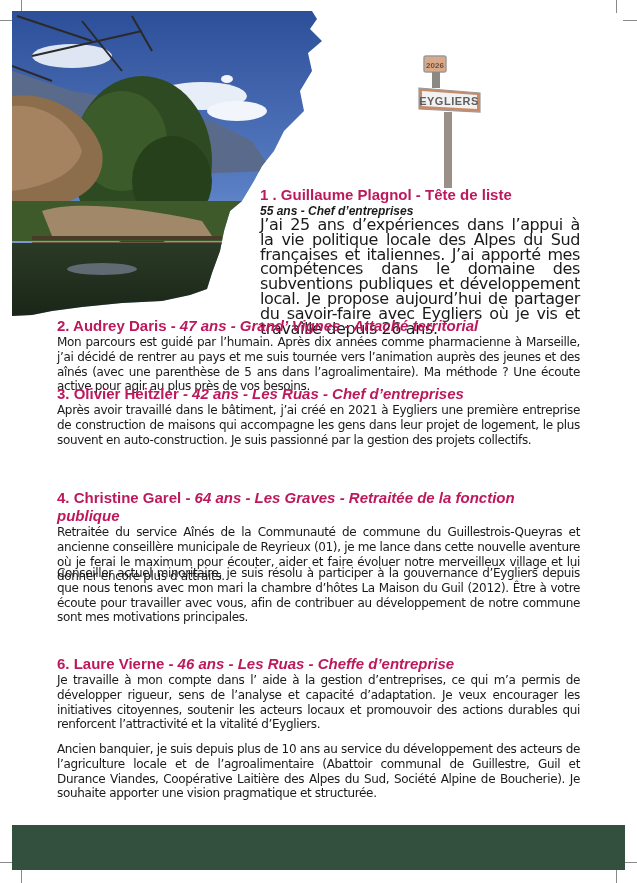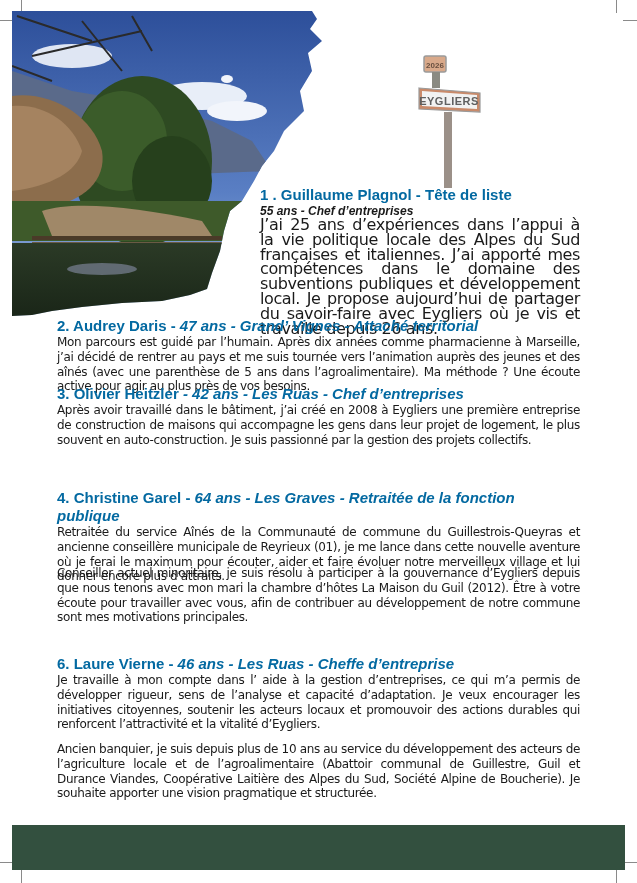--- a/index.html
+++ b/index.html
@@ -11,21 +11,21 @@
   .crop.h { height: 1px; width: 14px; }
 
   
   .photo { position: absolute; left: 12px; top: 11px; width: 330px; height: 305px; overflow: hidden; }
   .photo svg { display: block; }
 
   
   .sign { position: absolute; left: 418px; top: 54px; width: 76px; height: 135px; }
 
   .candidate1 { position: absolute; left: 260px; top: 186px; width: 320px; }
-  .c-title { font-weight: bold; font-size: 15px; line-height: 18px; color: #0369a1; }
+  .c-title { font-weight: bold; font-size: 15px; line-height: 18px; color: #be185d; }
   .c-sub { font-weight: bold; font-style: italic; font-size: 12px; line-height: 14px; }
   .c-body { font-size: 12px; line-height: 14.8px; text-align: justify; font-family: "DejaVu Sans", sans-serif; letter-spacing: -0.35px; }
   .candidate1 .c-body { font-size: 16px; letter-spacing: -0.4px; }
 
   .candidate { position: absolute; left: 57px; width: 523px; }
   .candidate .c-title { font-size: 15px; }
   .candidate .c-title .meta { font-weight: bold; font-style: italic; font-size: 15px; }
 
   .banner { position: absolute; left: 12px; top: 825px; width: 613px; height: 45px; background: #33503f; }
 </style>
@@ -106,21 +106,21 @@
   <div class="c-body">J’ai 25 ans d’expériences dans l’appui à la vie politique locale des Alpes du Sud françaises et italiennes. J’ai apporté mes compétences dans le domaine des subventions publiques et développement local. Je propose aujourd’hui de partager du savoir-faire avec Eygliers où je vis et travaille depuis 26 ans.</div>
 </div>
 
 <div class="candidate" style="top:317px;">
   <div class="c-title"><span>2. Audrey Daris - </span><span class="meta">47 ans - Grand’ Vignes - Attaché territorial</span></div>
   <div class="c-body">Mon parcours est guidé par l’humain. Après dix années comme pharmacienne à Marseille, j’ai décidé de rentrer au pays et me suis tournée vers l’animation auprès des jeunes et des aînés (avec une parenthèse de 5 ans dans l’agroalimentaire). Ma méthode ? Une écoute active pour agir au plus près de vos besoins.</div>
 </div>
 
 <div class="candidate" style="top:385px;">
   <div class="c-title"><span>3. Olivier Heitzler</span><span class="meta"> - 42 ans - Les Ruas - Chef d’entreprises</span></div>
-  <div class="c-body">Après avoir travaillé dans le bâtiment, j’ai créé en 2008 à Eygliers une première entreprise de construction de maisons qui accompagne les gens dans leur projet de logement, le plus souvent en auto-construction. Je suis passionné par la gestion des projets collectifs.</div>
+  <div class="c-body">Après avoir travaillé dans le bâtiment, j’ai créé en 2021 à Eygliers une première entreprise de construction de maisons qui accompagne les gens dans leur projet de logement, le plus souvent en auto-construction. Je suis passionné par la gestion des projets collectifs.</div>
 </div>
 
 <div class="candidate" style="top:477px;margin-top:12px;">
   <div class="c-title"><span>4. Christine Garel - </span><span class="meta">64 ans - Les Graves - Retraitée de la fonction publique</span></div>
   <div class="c-body">Retraitée du service Aînés de la Communauté de commune du Guillestrois-Queyras et ancienne conseillère municipale de Reyrieux (01),  je me lance dans cette nouvelle aventure où je ferai le maximum pour écouter, aider et faire évoluer notre merveilleux village et lui donner encore plus d’attraits.</div>
 </div>
 
 <div class="candidate" style="top:566px;">
   <div class="c-body">Conseiller actuel minoritaire, je suis résolu à participer à la gouvernance d’Eygliers depuis que nous tenons avec mon mari la chambre d’hôtes La Maison du Guil (2012). Être à votre écoute pour travailler avec vous, afin de contribuer au développement de notre commune sont mes motivations principales.</div>
 </div>

